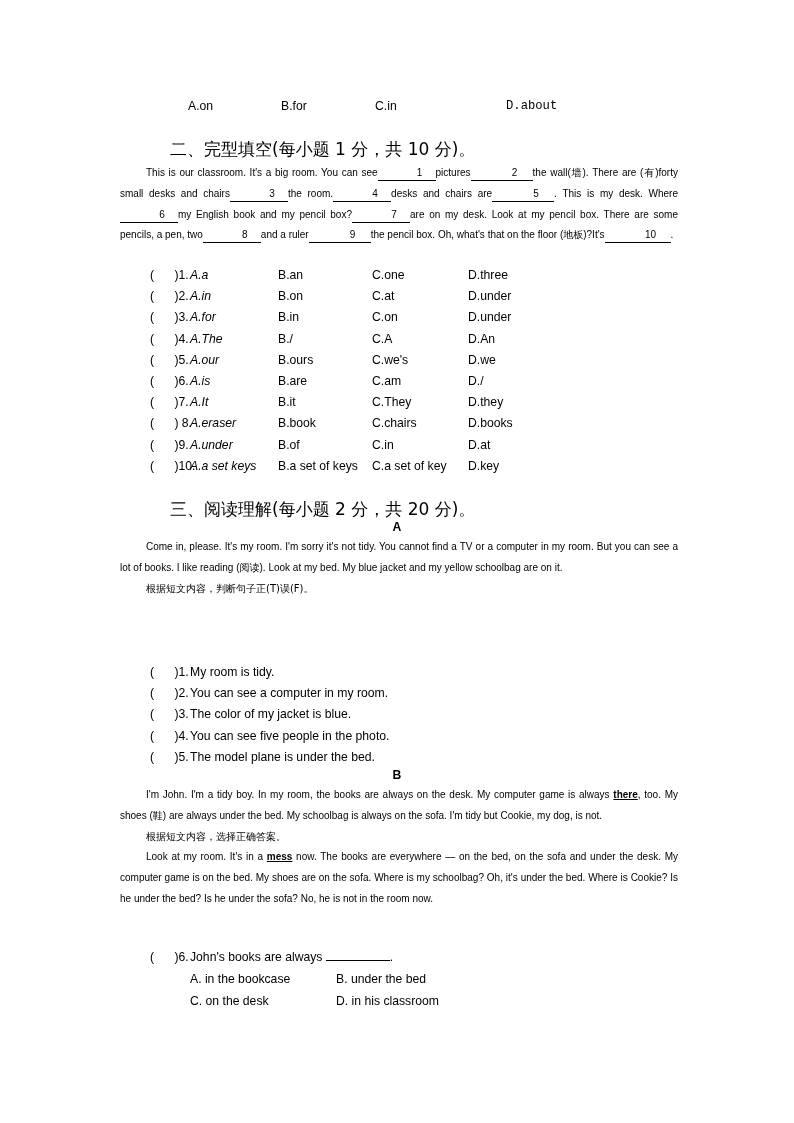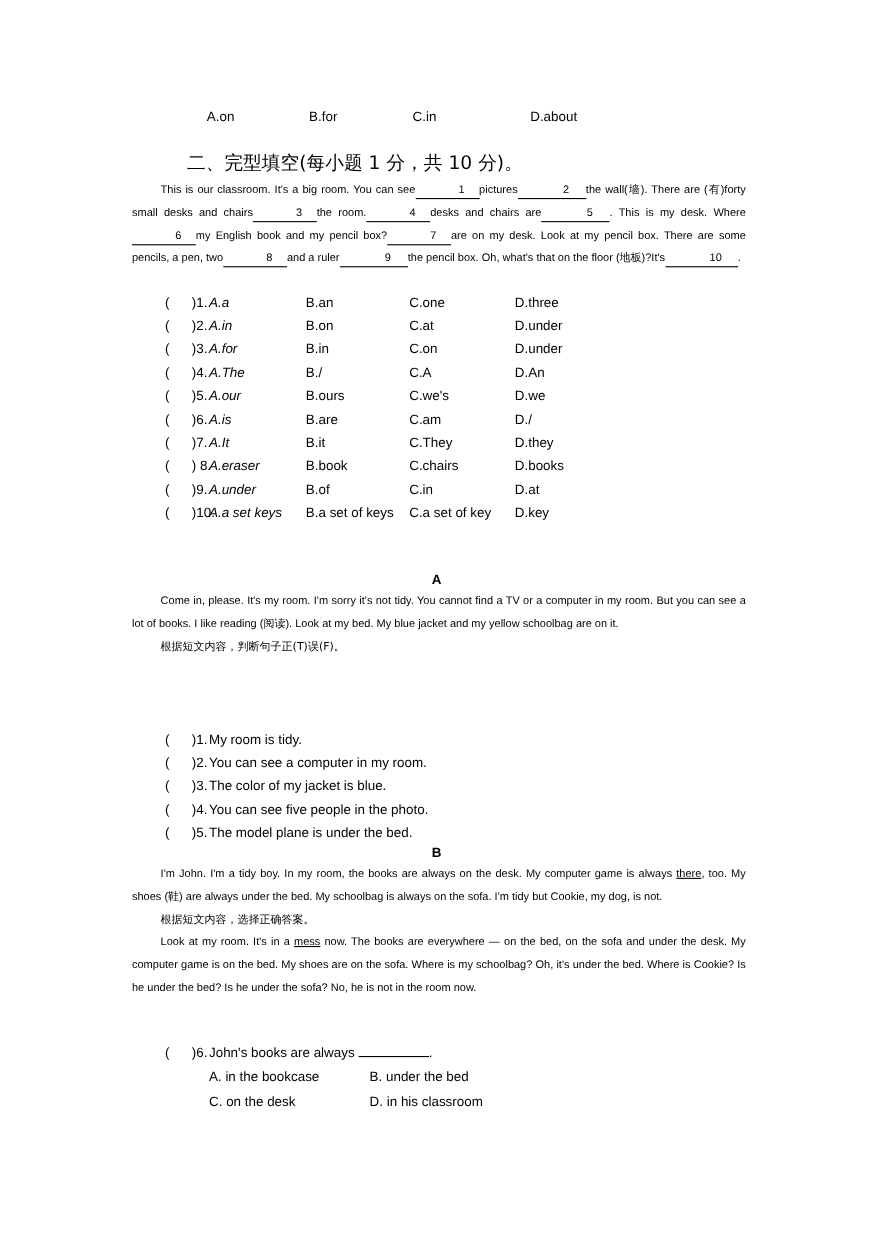--- a/index.html
+++ b/index.html
@@ -55,21 +55,21 @@
   .blank {
     display: inline-block;
     border-bottom: 1px solid #000;
     text-align: center;
     line-height: 15px;
     vertical-align: baseline;
   }
   .blank.w58 { min-width: 58px; }
   .blank.w62 { min-width: 62px; }
   .blank.w66 { min-width: 66px; }
-  u.b { font-weight: normal; text-decoration: underline; margin-top: 16px; }
+  u.b { font-weight: bold; text-decoration: underline; margin-top: 16px; }
 
   
   .optrow {
     position: absolute;
     left: 0; width: 794px;
     height: 21px;
     font-size: 12.2px;
     line-height: 21px;
   }
   .optrow > span { position: absolute; white-space: pre; top: 0; }
@@ -95,21 +95,21 @@
   .toprow {
     position: absolute;
     left: 0; width: 794px;
     font-size: 12.2px;
     line-height: 20px;
   }
   .toprow > span { position: absolute; white-space: pre; top: 0; }
   .tr-a { left: 188px; }
   .tr-b { left: 281px; }
   .tr-c { left: 375px; }
-  .tr-d { left: 482px; }
+  .tr-d { left: 506px; font-family: Liberation Mono, monospace; }
 
   
   .q6row { position: absolute; left: 0; width: 794px; font-size: 12.2px; line-height: 21px; }
   .q6row > span { position: absolute; white-space: pre; top: 0; }
   .q6-paren { left: 150px; }
   .q6-text  { left: 190px; }
   .q6-ul { display:inline-block; border-bottom:1px solid #000; min-width:64px; }
   .ansrow { position: absolute; left: 0; width: 794px; font-size: 12.2px; line-height: 21px; }
   .ansrow > span { position: absolute; white-space: pre; top: 0; }
   .an-l { left: 190px; }
@@ -205,20 +205,21 @@
       </div>
       <div class="optrow" style="top: 455.8px;">
         <span class="oc-paren">(      )10.</span>
         <span class="oc-a">A.a set keys</span>
         <span class="oc-b">B.a set of keys</span>
         <span class="oc-c">C.a set of key</span>
         <span class="oc-d">D.key</span>
       </div>
     </div>
 
+  <div class="sec-head cn" style="top:499px;">三、阅读理解(每小题 2 分，共 20 分)。</div>
 
   <div class="center-letter" style="top:518px;">A</div>
 
   <div class="body-col" style="top:537px;">
     <p class="para indent">Come in, please. It's my room. I'm sorry it's not tidy. You cannot find a TV or a computer in my room. But you can see a lot of books. I like reading (阅读). Look at my bed. My blue jacket and my yellow schoolbag are on it.</p>
     <p class="para indent cn">根据短文内容，判断句子正(T)误(F)。</p>
   </div>
 
   <div id="tf-statements">
       <div class="tfrow" style="top: 662px;">

